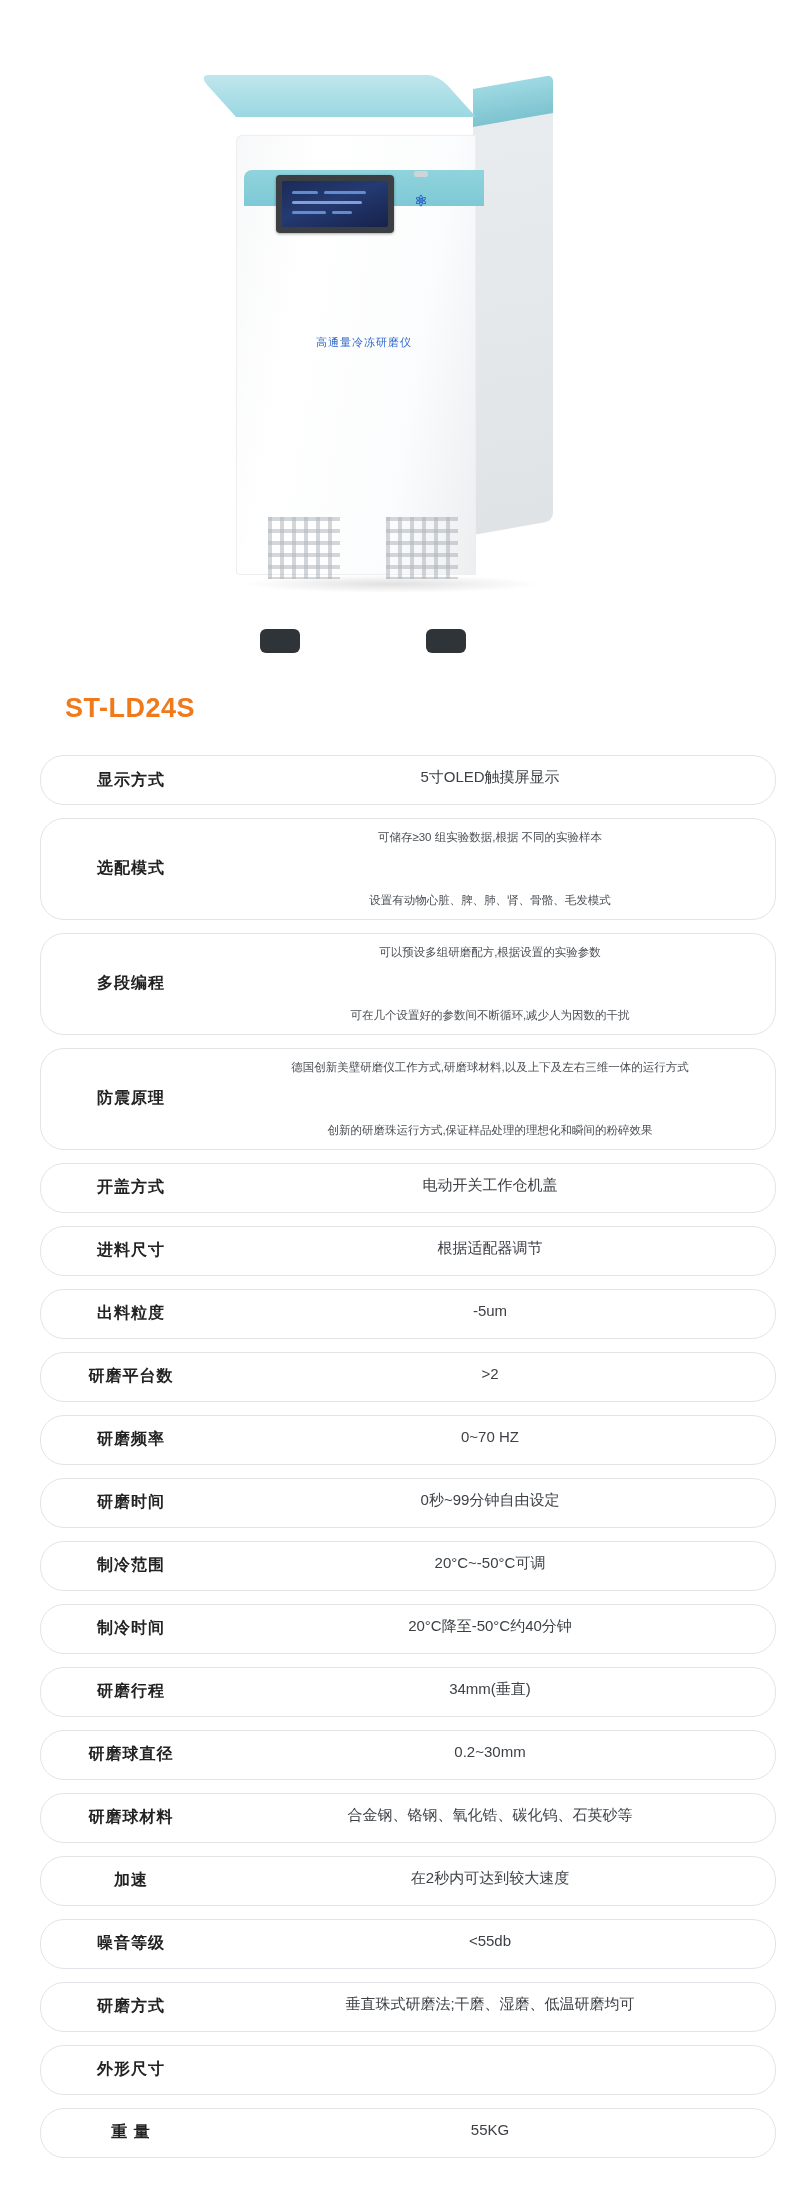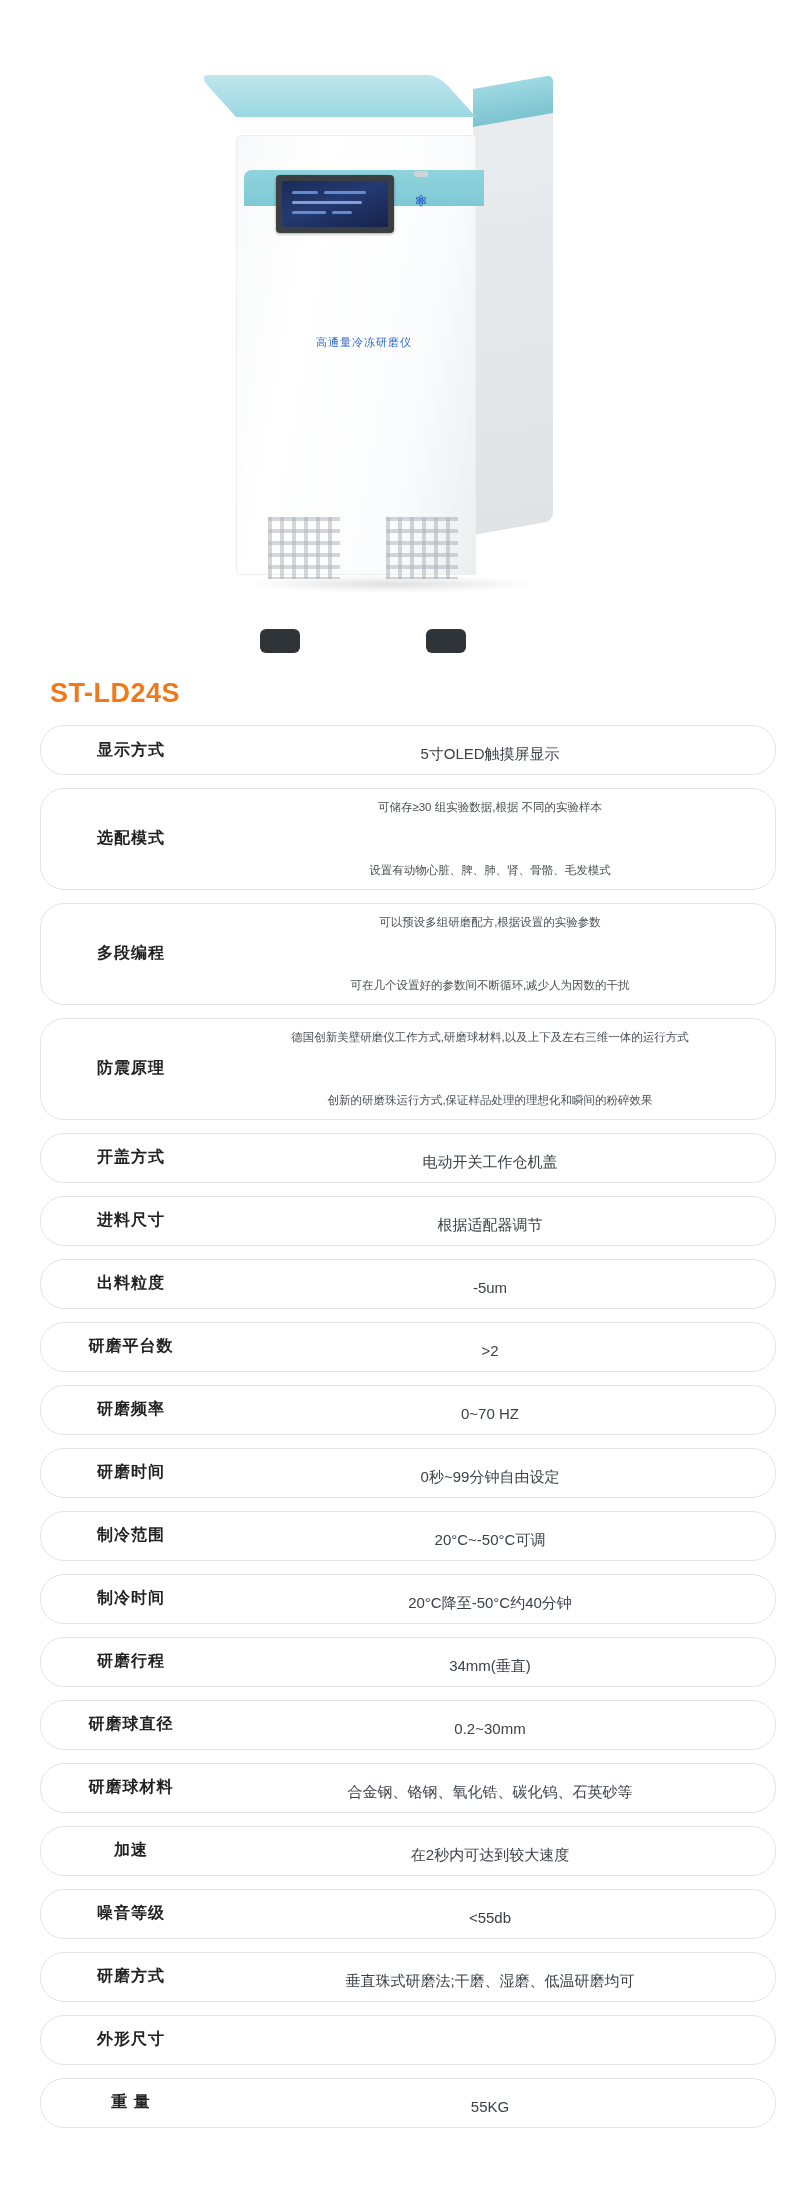--- a/index.html
+++ b/index.html
@@ -188,21 +188,21 @@
     position: absolute;
     top: 500px;
     left: 14px;
     width: 300px;
     height: 18px;
     background: radial-gradient(ellipse at center, rgba(0,0,0,.12) 0%, rgba(0,0,0,0) 70%);
   }
 
   
   .model-title {
-    margin: 0;
+    margin: 15px;
     padding: 18px 0 6px 50px;
     font-size: 27px;
     font-weight: bold;
     color: #f07a1a;
     letter-spacing: .5px;
   }
 
   
   .spec-list {
     padding: 10px 24px 40px 40px;
@@ -228,21 +228,21 @@
     color: #222;
     letter-spacing: 1px;
     padding: 8px 4px;
     box-sizing: border-box;
   }
   .spec-value {
     flex: 1;
     display: flex;
     flex-direction: column;
     align-items: center;
-    justify-content: flex-end;
+    justify-content: flex-start;
     text-align: center;
     font-size: 15px;
     color: #3d4146;
     padding: 9px 16px 9px 0;
     box-sizing: border-box;
     line-height: 1.55;
   }
   .spec-value.small {
     font-size: 11.5px;
     color: #4a4e53;

